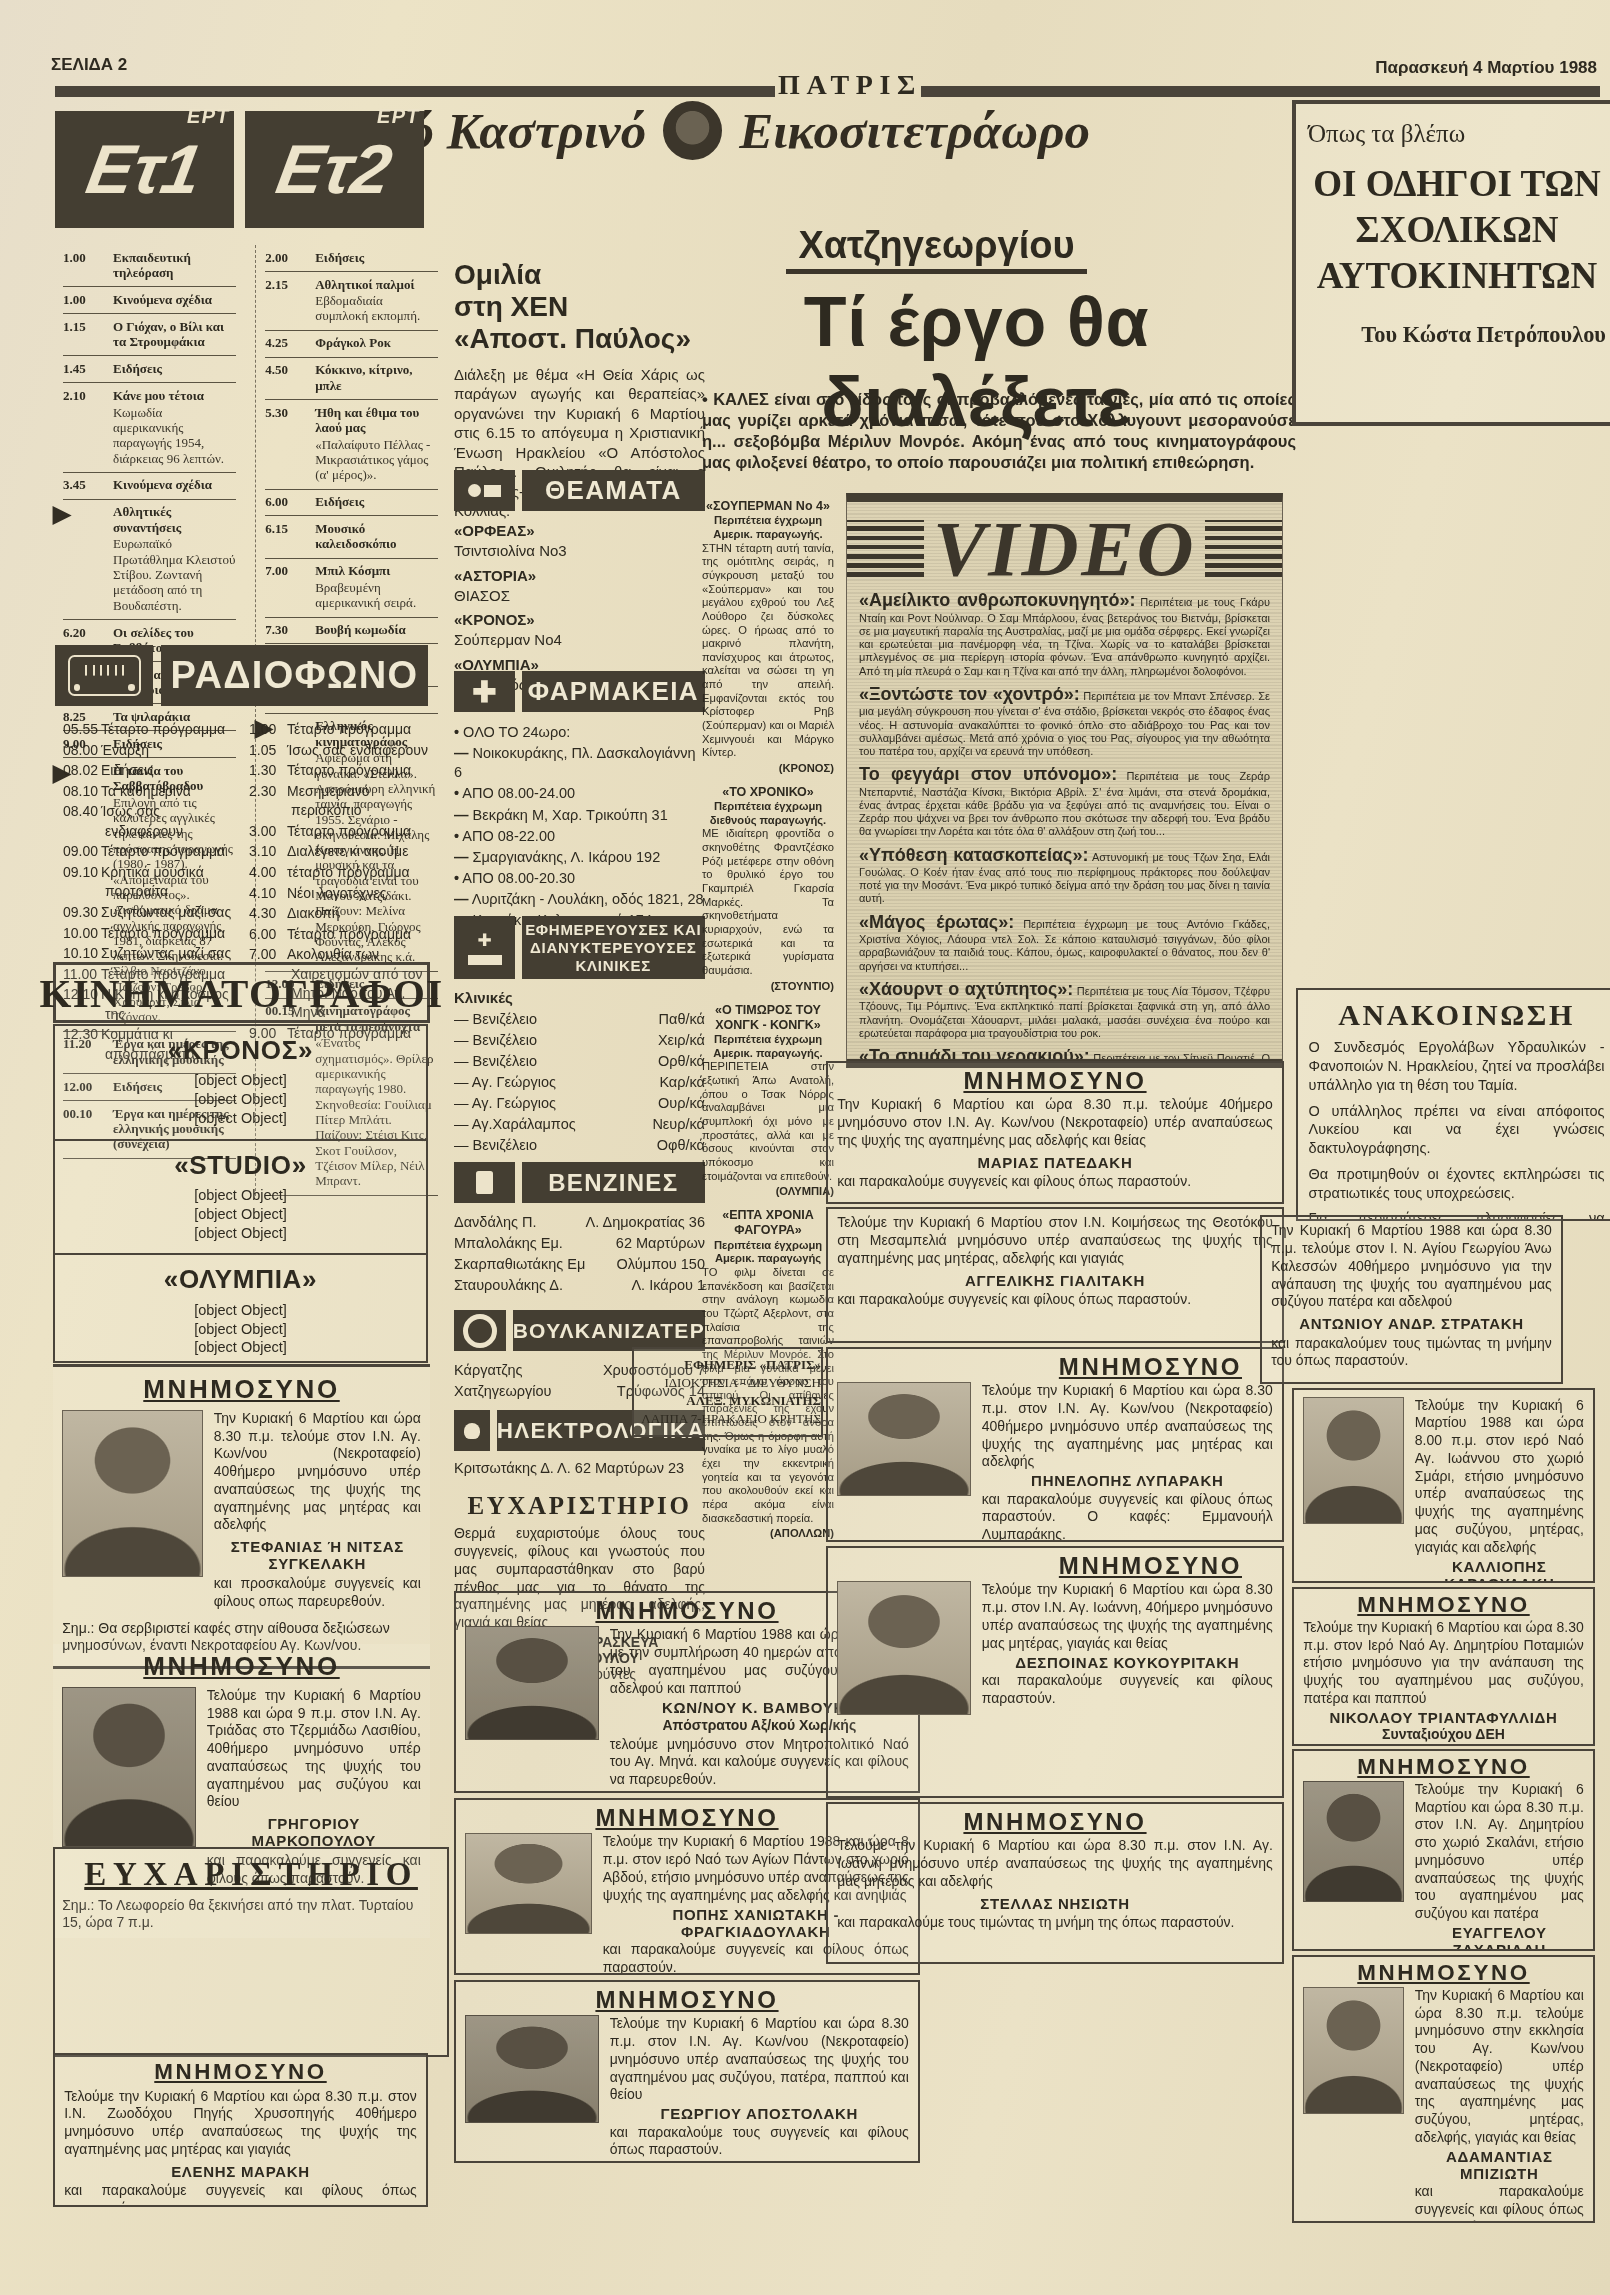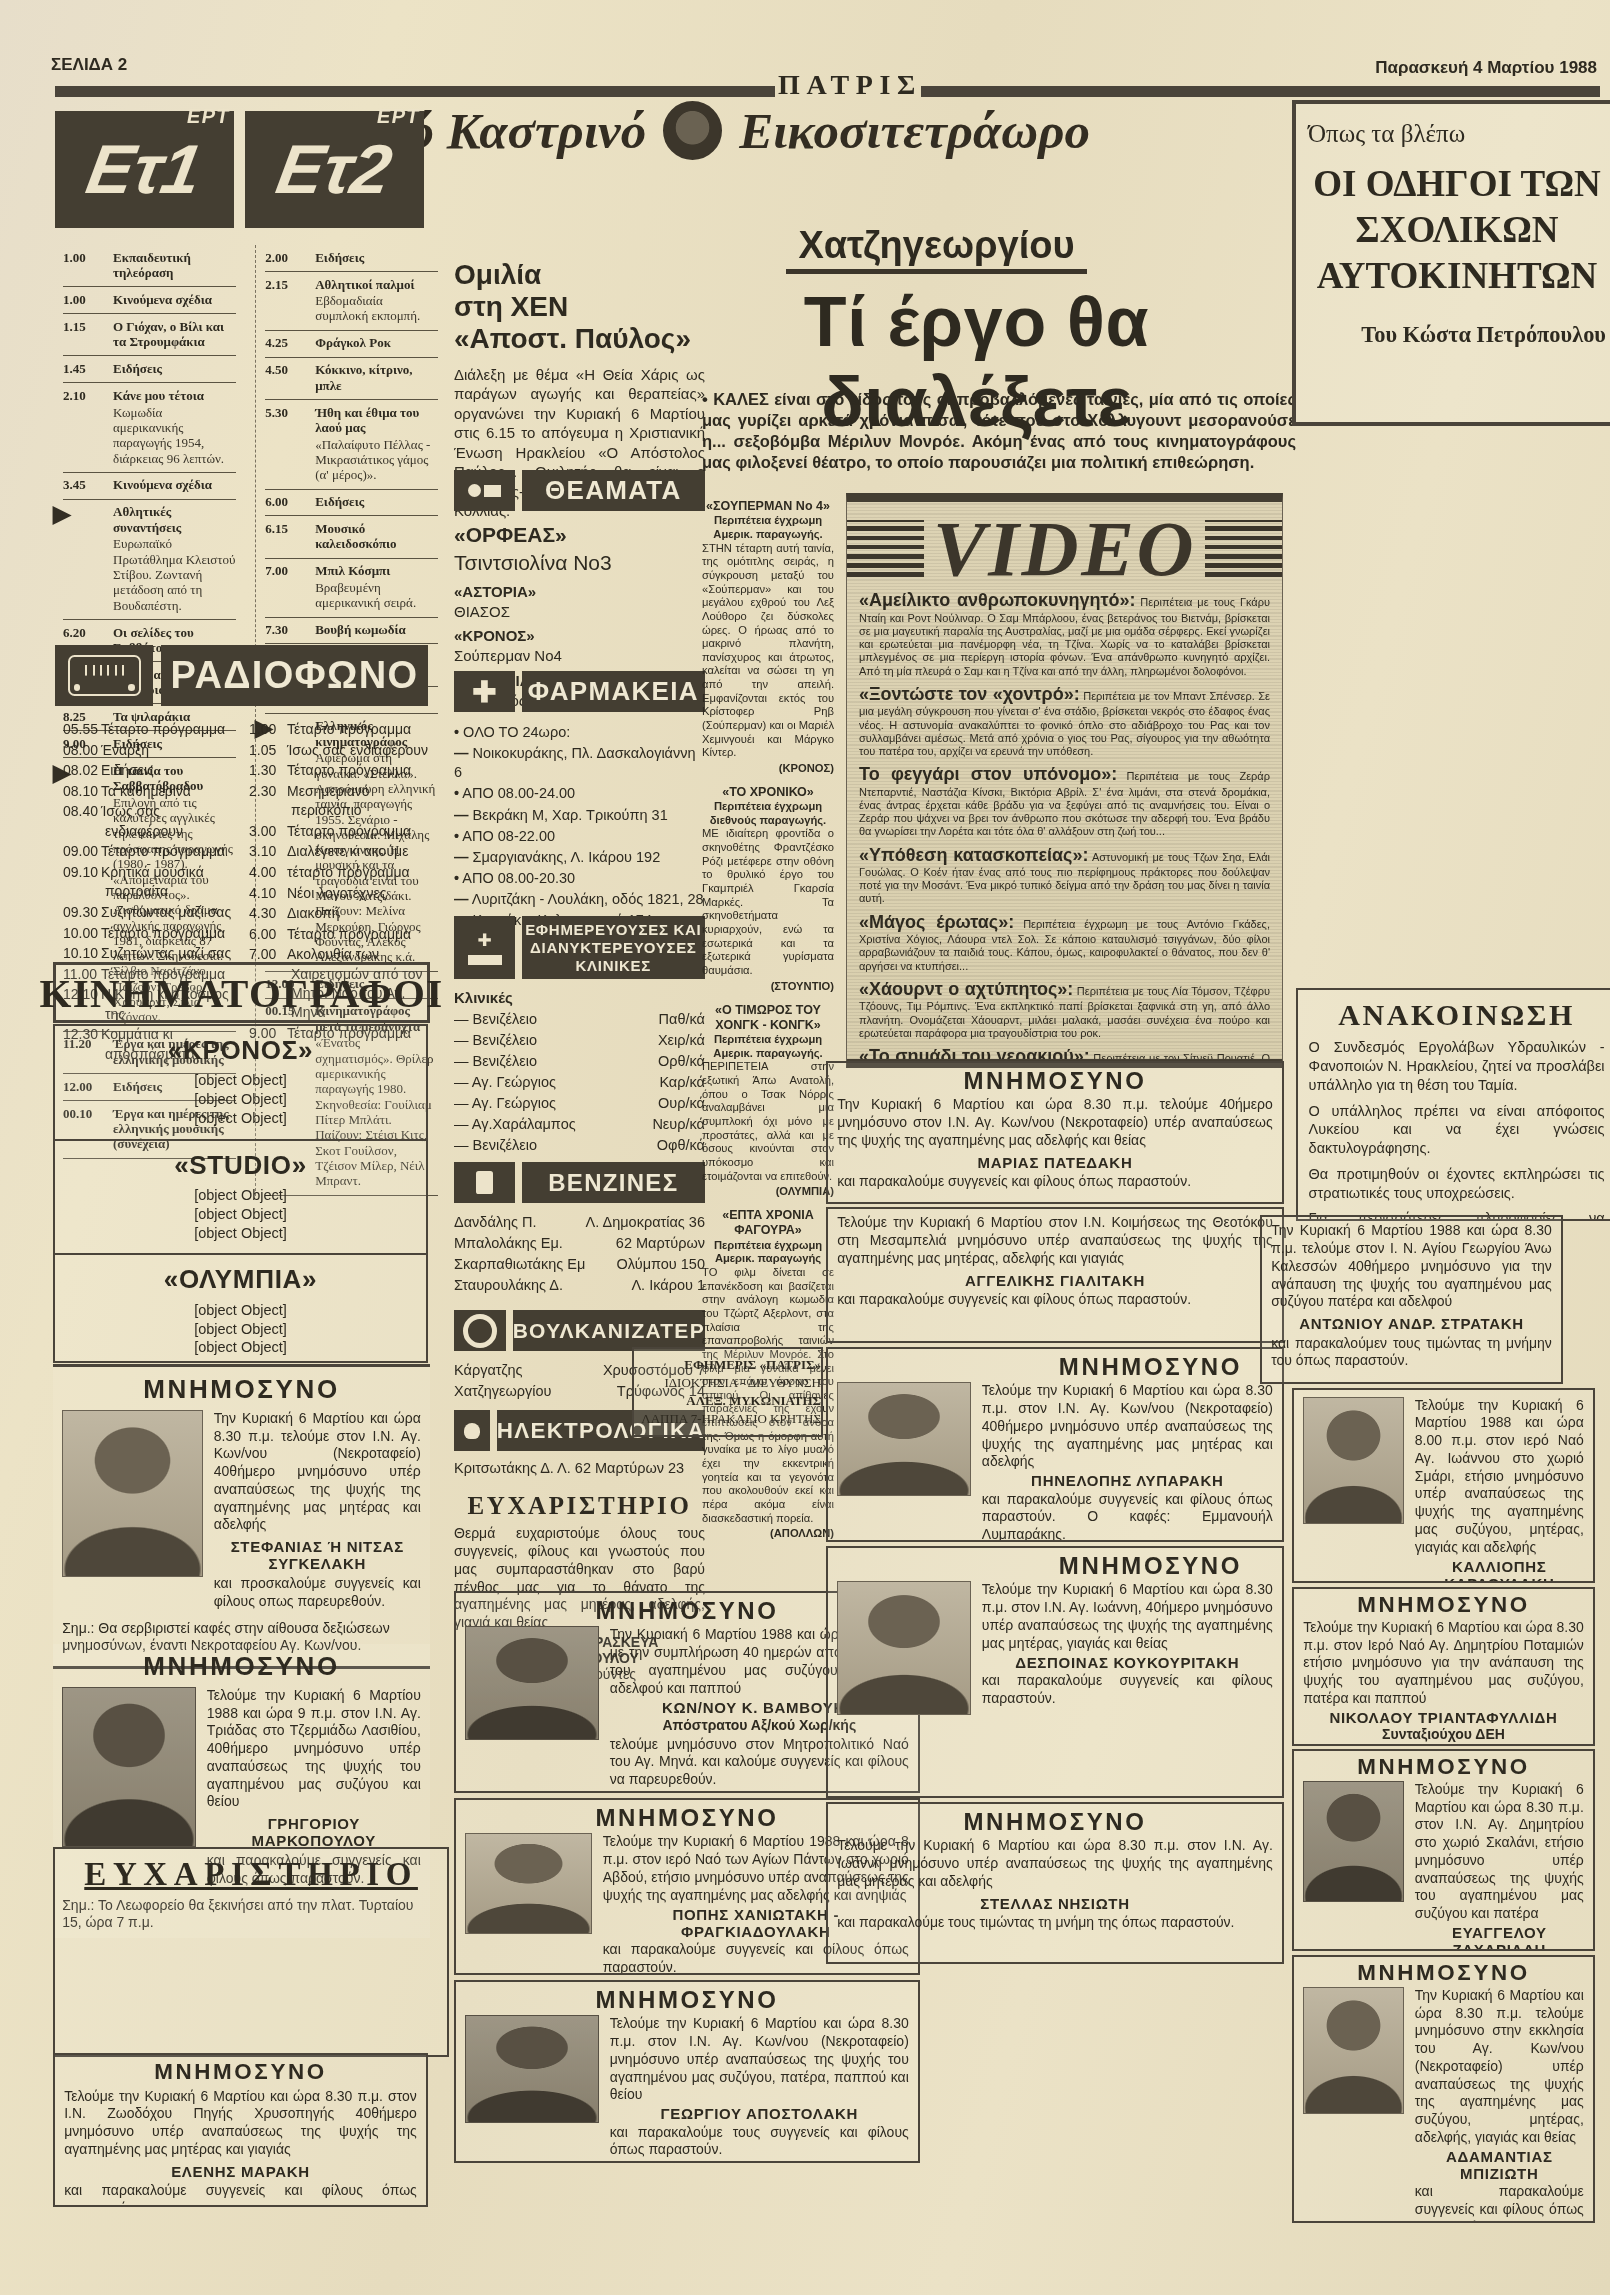--- a/index.html
+++ b/index.html
@@ -30,21 +30,21 @@
   .ce .l{font-size:14.5px;line-height:1.3;}
   
   .svc-banner{height:41px;display:flex;}
   .svc-banner .icn{width:61px;height:41px;font-size:22.4px;}
   .svc-banner .banner{flex:1;height:41px;font-size:26px;margin-left:6.6px;}
   .ph{font-size:14.5px;line-height:1.32;margin-bottom:2px;}
   .ph .b{font-weight:bold;}
   .row2{display:flex;justify-content:space-between;font-size:14.5px;line-height:1.45;}
   
   .mem{background:rgba(255,252,242,0.10);}
-  .mem .mh{text-align:center;font-weight:bold;font-size:26px;letter-spacing:2.6px;margin:6.6px 0 5.3px;}
+  .mem .mh{text-align:center;font-weight:bold;font-size:26px;letter-spacing:2.6px;margin:6.6px 0 5.3px;text-decoration:underline;}
   .mem .mtx{font-size:14px;line-height:1.27;text-align:justify;}
   .mem .mname{text-align:center;font-weight:bold;font-size:15px;margin:4px 0 2.6px;letter-spacing:0.7px;}
   .mem .msub{text-align:center;font-weight:bold;font-size:14px;margin-bottom:2.6px;}
   .mem .fam{font-size:14px;line-height:1.27;}
   .mem .note{font-size:14px;line-height:1.25;margin-top:2.6px;}
   .mrow{display:flex;gap:10.6px;padding:0 9.2px;}
   .mcol{flex:1;}
   .pad{padding:0 9.2px 6.6px;}
   .photo{background:
      radial-gradient(ellipse 46% 34% at 50% 30%, #6b6252 0 58%, transparent 60%),
@@ -417,21 +417,21 @@
   </div>
 
   <div class="abs svc-banner" style="left:454px;top:470px;width:251px;">
     <div class="icn">
       <span style="display:inline-block;width:13px;height:13px;border-radius:50%;background:#ece3ca;margin-right:2.6px;"></span>
         <span style="display:inline-block;width:17px;height:12px;background:#ece3ca;"></span>
     </div>
     <div class="banner">ΘΕΑΜΑΤΑ</div>
   </div>
   <div class="abs" style="left:454px;top:521px;width:251px;">
-      <div style="font-size:21px;line-height:1.35;margin-bottom:4px;">
+      <div style="font-size:15px;line-height:1.35;margin-bottom:4px;">
       <div style="font-weight:bold;">«ΟΡΦΕΑΣ»</div>
       <div>Τσιντσιολίνα Νο3</div>
     </div>
       <div style="font-size:15px;line-height:1.35;margin-bottom:4px;">
       <div style="font-weight:bold;">«ΑΣΤΟΡΙΑ»</div>
       <div>ΘΙΑΣΟΣ</div>
     </div>
       <div style="font-size:15px;line-height:1.35;margin-bottom:4px;">
       <div style="font-weight:bold;">«ΚΡΟΝΟΣ»</div>
       <div>Σούπερμαν Νο4</div>

